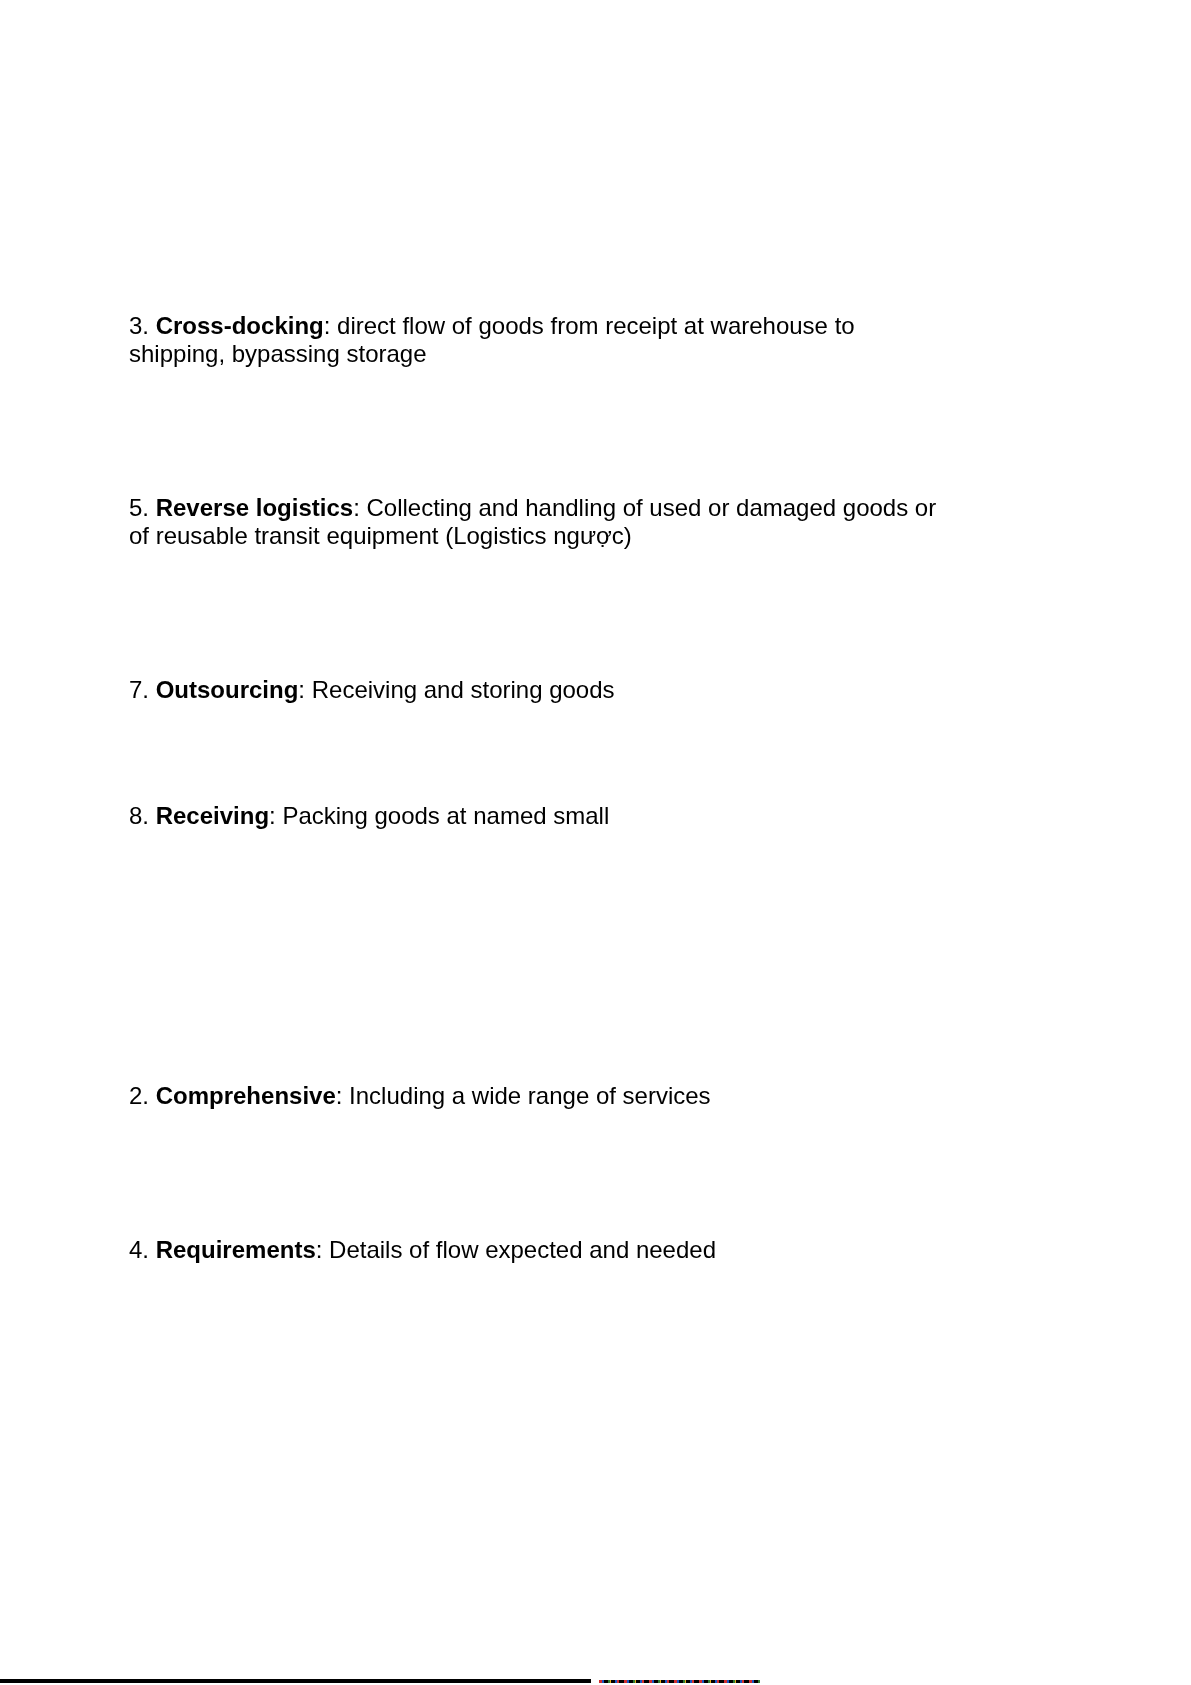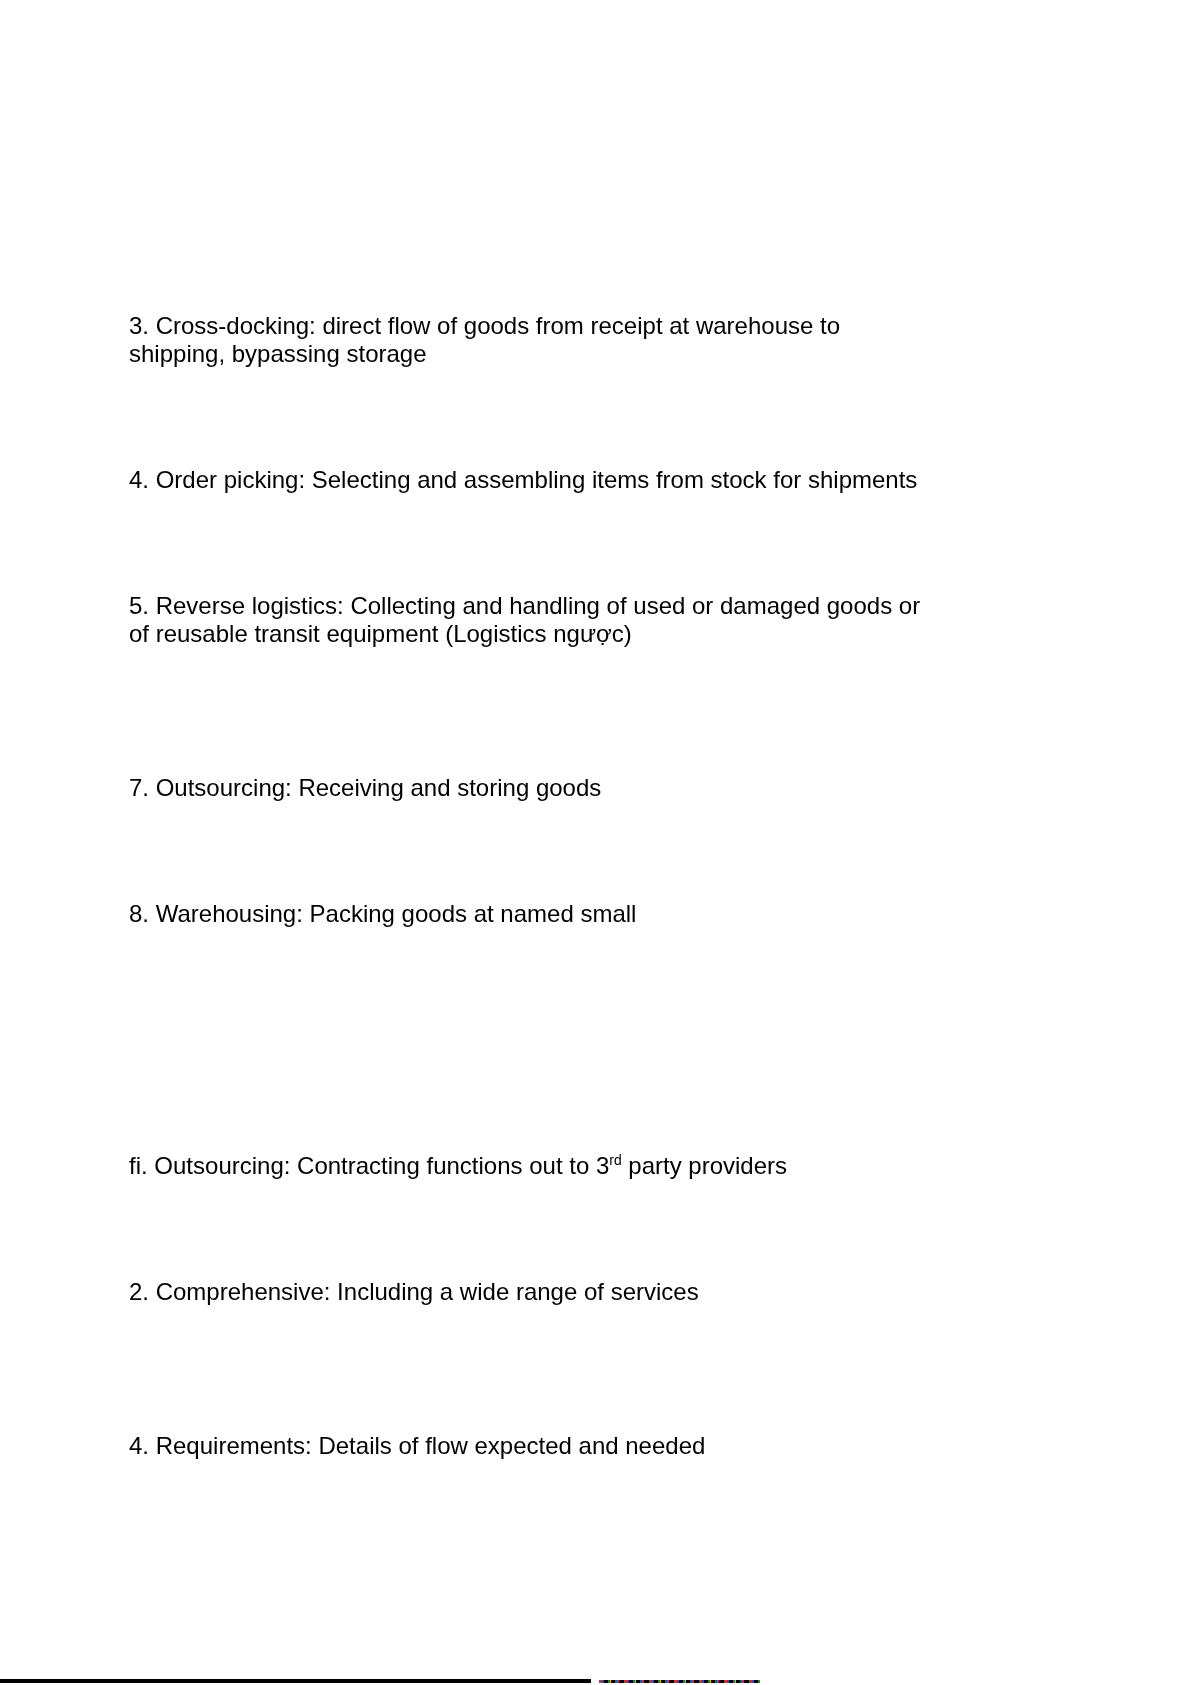--- a/index.html
+++ b/index.html
@@ -20,21 +20,21 @@
     top: 228px;
     width: 1040px;
     color: #000000;
     font-size: 24px;
     line-height: 28px;
     white-space: pre-wrap;
   }
   .item {
     margin: 0 0 14px 0;
   }
-  .b { font-weight: normal; }
+  .b { font-weight: bold; }
   .spacer { height: 42px; }
   sup.ord {
     font-size: 0.58em;
     vertical-align: super;
     line-height: 0;
   }
   .bottom-black-bar {
     position: absolute;
     left: 0;
     top: 1679px;
@@ -55,33 +55,31 @@
   }
 </style>
 </head>
 <body>
 
 <div class="page">
 
   <p class="item"><span>3. </span><span class="b">Cross-docking</span><span>: direct flow of goods from receipt at warehouse to
 shipping, bypassing storage</span></p>
 
-  <p class="item"><span>4. </span><span class="b">Order picking</span><span>: Selecting and assembling items from stock for shipments</span></p>
 
   <p class="item"><span>5. </span><span class="b">Reverse logistics</span><span>: Collecting and handling of used or damaged goods or
 of reusable transit equipment (Logistics ngược)</span></p>
 
 
   <p class="item"><span>7. </span><span class="b">Outsourcing</span><span>: Receiving and storing goods</span></p>
 
-  <p class="item"><span>8. </span><span class="b">Warehousing</span><span>: Packing goods at named small</span></p>
+  <p class="item"><span>8. </span><span class="b">Receiving</span><span>: Packing goods at named small</span></p>
 
   <div class="spacer"></div>
 
-  <p class="item"><span>fi. </span><span class="b">Outsourcing</span><span>: Contracting functions out to 3</span><sup class="ord">rd</sup><span> party providers</span></p>
 
   <p class="item"><span>2. </span><span class="b">Comprehensive</span><span>: Including a wide range of services</span></p>
 
 
   <p class="item"><span>4. </span><span class="b">Requirements</span><span>: Details of flow expected and needed</span></p>
 
   
 
   
 

